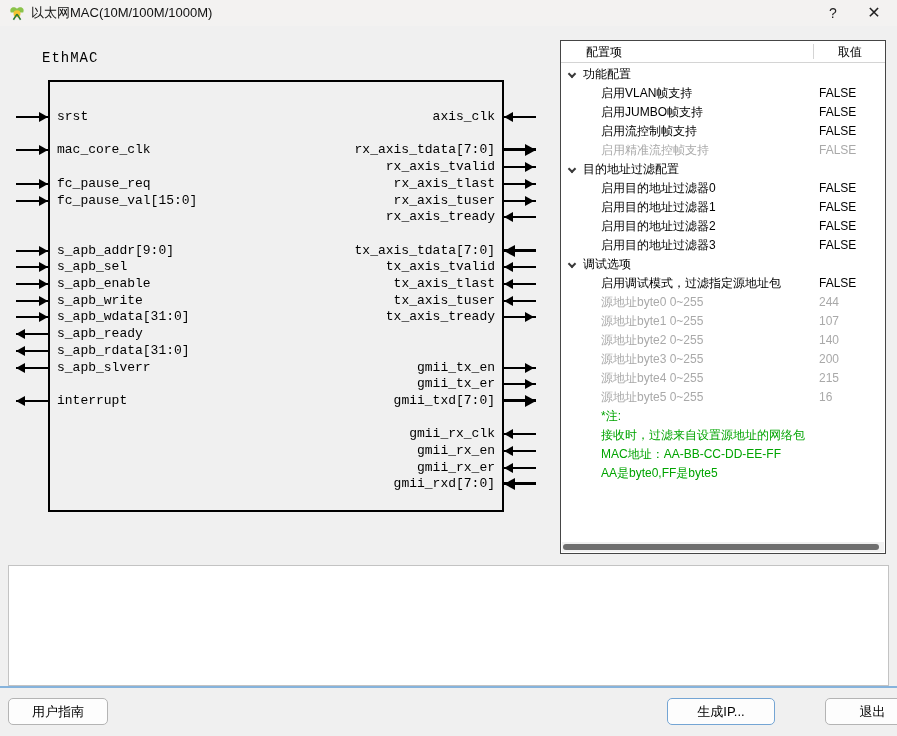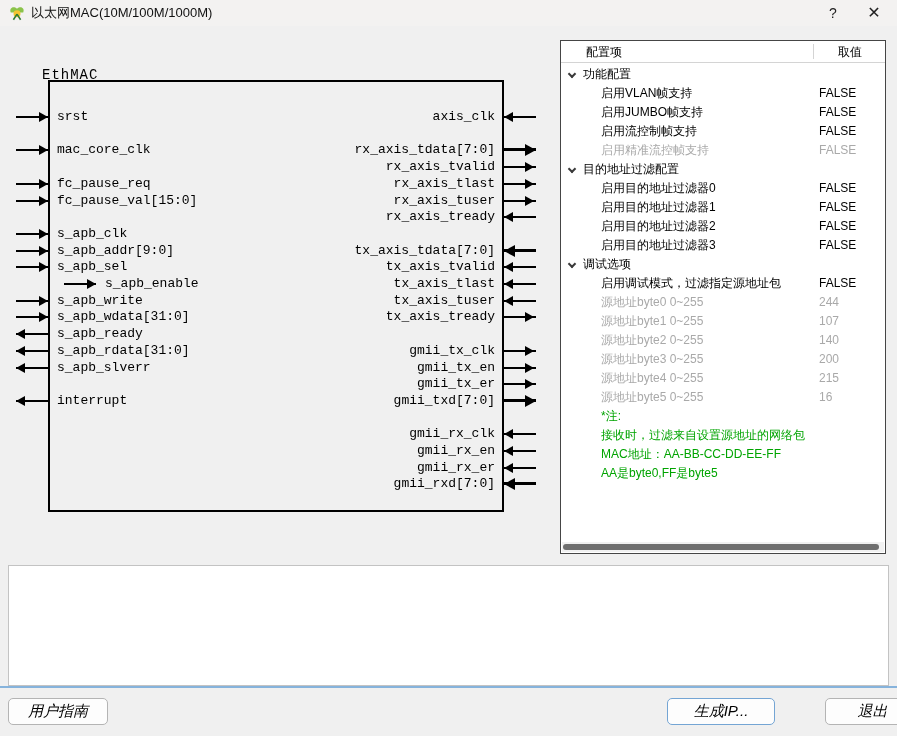--- a/index.html
+++ b/index.html
@@ -9,21 +9,21 @@
 
   
   .titlebar { position:absolute; left:0; top:0; width:100%; height:26px; background:#f3f2f1; }
   .app-icon { position:absolute; left:8px; top:4px; width:18px; height:18px; }
   .title { position:absolute; left:31px; top:0; line-height:26px; font-size:13px; color:#111; }
   .tb-btn { position:absolute; top:0; height:26px; line-height:26px; text-align:center; color:#222; cursor:default; }
   .help-btn { right:48px; width:32px; font-size:14px; }
   .close-btn { right:6px; width:34px; font-size:16px; }
 
   
-  .module-name { position:absolute; left:42px; top:67px; font-family:"Liberation Mono","DejaVu Sans Mono",monospace; font-size:14px; letter-spacing:1px; color:#000; }
+  .module-name { position:absolute; left:42px; top:50px; font-family:"Liberation Mono","DejaVu Sans Mono",monospace; font-size:14px; letter-spacing:1px; color:#000; }
   .module-box { position:absolute; left:48px; top:80px; width:456px; height:432px; border:2px solid #000; }
   #ports { position:absolute; inset:0; }
   .port-row { position:absolute; left:0; width:560px; height:16px; }
   .port-label { position:absolute; top:0; line-height:16px; font-family:"Liberation Mono","DejaVu Sans Mono",monospace; font-size:13px; color:#000; white-space:pre; }
   .port-row.left .port-label { left:57px; }
   .port-row.right .port-label { right:65px; }
   .wire { position:absolute; top:7px; height:0; border-top:2px solid #000; }
   .port-row.bus .wire { border-top-width:3px; top:6px; }
   .port-row.left .wire { left:16px; width:32px; }
   .port-row.right .wire { left:504px; width:32px; }
@@ -47,21 +47,21 @@
   .cfg-row .val { position:absolute; left:258px; white-space:nowrap; }
   .cfg-row.disabled .lbl, .cfg-row.disabled .val { color:var(--disabled-gray,#a9a9a9); }
   .cfg-row.note .lbl { color:var(--note-green,#00a400); }
   .chevron { position:absolute; left:8px; top:6px; width:6px; height:6px; border-right:2px solid #3a3a3a; border-bottom:2px solid #3a3a3a; transform:rotate(45deg); }
   .hscrollbar { position:absolute; left:1px; right:1px; bottom:1px; height:10px; background:#f1f1f1; }
   .hscrollbar .thumb { position:absolute; left:1px; top:2px; height:6px; width:98%; background:#6f6f6f; border-radius:3px; }
 
   
   .log-area { position:absolute; left:8px; top:565px; width:881px; height:121px; background:#fff; border:1px solid #c3c3c3; font-size:12px; color:#000; }
   .separator { position:absolute; left:0; top:686px; width:897px; height:2px; background:var(--separator-blue,#86b3dc); }
-  .btn { position:absolute; top:698px; height:27px; background:#fdfdfd; border:1px solid #b4b4b4; border-radius:5px; font-size:15px; font-family:inherit; color:#000; padding:0; cursor:default;font-style:italic; }
+  .btn { position:absolute; top:698px; height:27px; background:#fdfdfd; border:1px solid #b4b4b4; border-radius:5px; font-size:13px; font-family:inherit; color:#000; padding:0; cursor:default; }
   #btn-guide { left:8px; width:100px; }
   #btn-generate { left:667px; width:108px; border-color:var(--accent-blue,#74a5d4); }
   #btn-exit { left:789px; width:95px;margin-left:36px; }
 </style>
 </head>
 <body>
 
 <div class="window">
 
   <div class="titlebar">
@@ -93,36 +93,31 @@
       <div class="port-row left" style="top: 175.8px;">
         <span class="wire"></span>
         <span class="arrow right-dir" style="left: 39px;"></span>
         <span class="port-label">fc_pause_req</span>
       </div>
       <div class="port-row left" style="top: 192.5px;">
         <span class="wire"></span>
         <span class="arrow right-dir" style="left: 39px;"></span>
         <span class="port-label">fc_pause_val[15:0]</span>
       </div>
-      <div class="port-row left" style="top: 225.9px;">
-        <span class="wire"></span>
-        <span class="arrow right-dir" style="left: 39px;"></span>
-        <span class="port-label">s_apb_clk</span>
-      </div>
       <div class="port-row left" style="top: 242.6px;">
         <span class="wire"></span>
         <span class="arrow right-dir" style="left: 39px;"></span>
         <span class="port-label">s_apb_addr[9:0]</span>
       </div>
       <div class="port-row left" style="top: 259.3px;">
         <span class="wire"></span>
         <span class="arrow right-dir" style="left: 39px;"></span>
         <span class="port-label">s_apb_sel</span>
       </div>
-      <div class="port-row left" style="top: 276px; margin-left: 48px;">
+      <div class="port-row left" style="top: 276px;">
         <span class="wire"></span>
         <span class="arrow right-dir" style="left: 39px;"></span>
         <span class="port-label">s_apb_enable</span>
       </div>
       <div class="port-row left" style="top: 292.7px;">
         <span class="wire"></span>
         <span class="arrow right-dir" style="left: 39px;"></span>
         <span class="port-label">s_apb_write</span>
       </div>
       <div class="port-row left" style="top: 309.4px;">
@@ -197,25 +192,20 @@
       </div>
       <div class="port-row right" style="top: 292.7px;">
         <span class="wire"></span>
         <span class="arrow left-dir" style="left: 504px;"></span>
         <span class="port-label">tx_axis_tuser</span>
       </div>
       <div class="port-row right" style="top: 309.4px;">
         <span class="wire"></span>
         <span class="arrow right-dir" style="left: 525px;"></span>
         <span class="port-label">tx_axis_tready</span>
-      </div>
-      <div class="port-row right" style="top: 342.8px;">
-        <span class="wire"></span>
-        <span class="arrow right-dir" style="left: 525px;"></span>
-        <span class="port-label">gmii_tx_clk</span>
       </div>
       <div class="port-row right" style="top: 359.5px;">
         <span class="wire"></span>
         <span class="arrow right-dir" style="left: 525px;"></span>
         <span class="port-label">gmii_tx_en</span>
       </div>
       <div class="port-row right" style="top: 376.2px;">
         <span class="wire"></span>
         <span class="arrow right-dir" style="left: 525px;"></span>
         <span class="port-label">gmii_tx_er</span>

